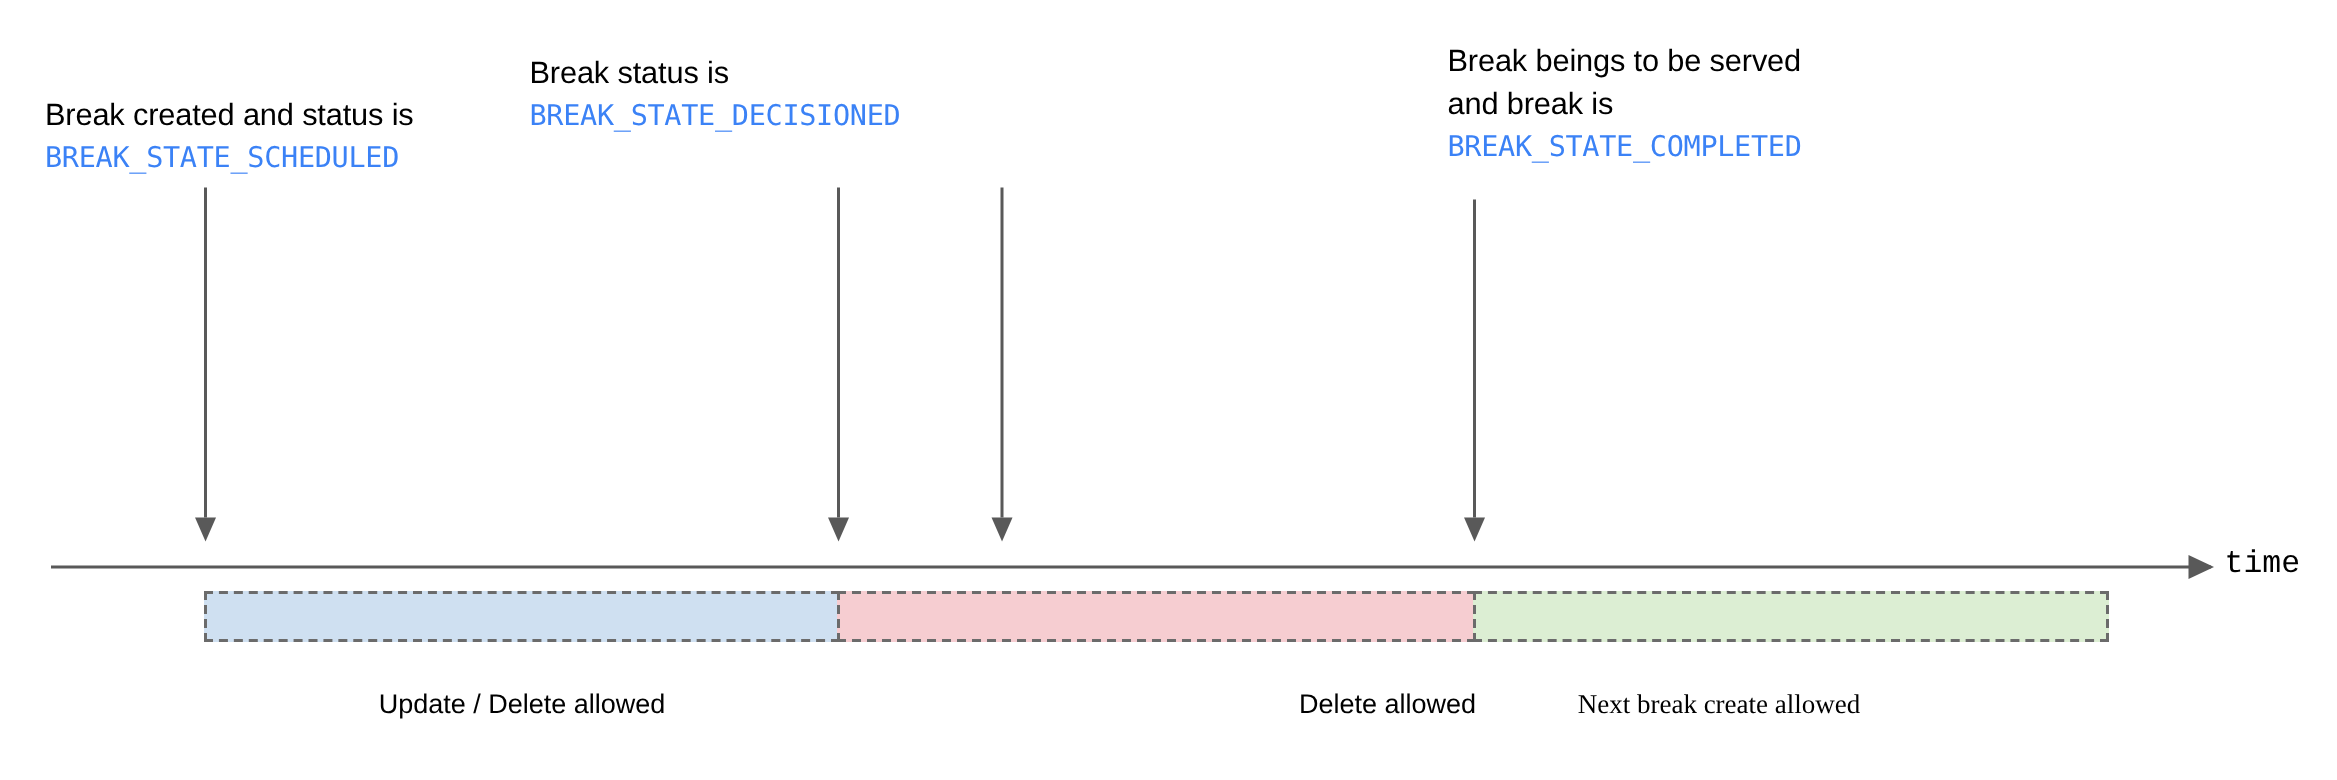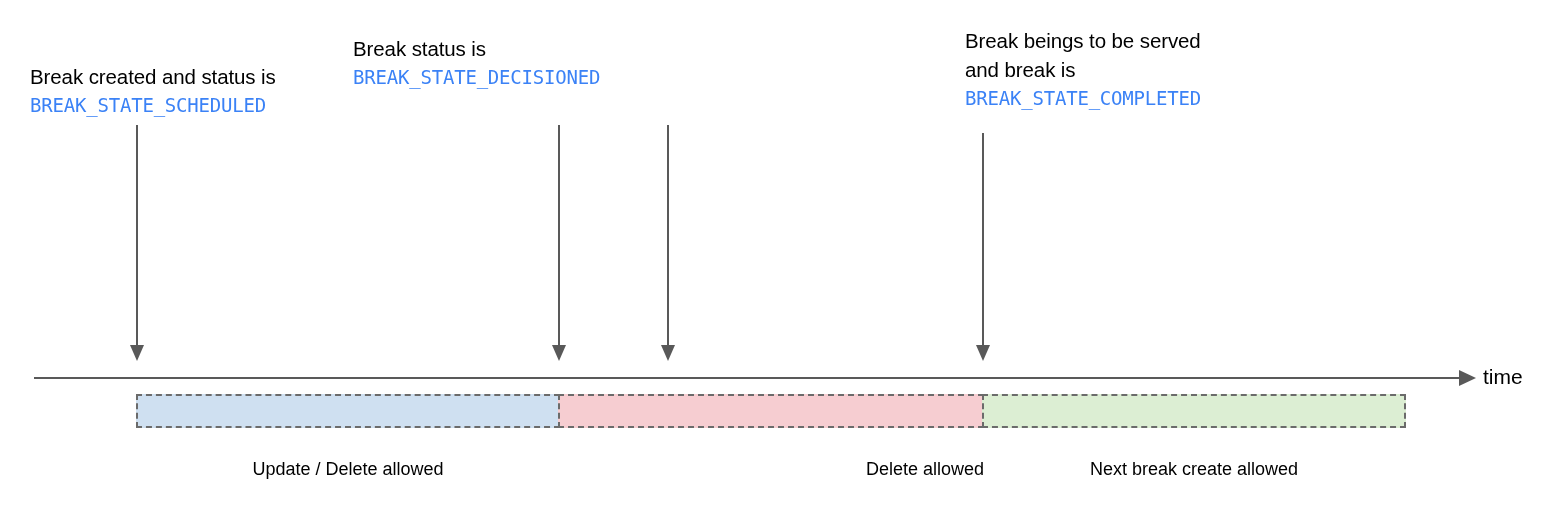--- a/index.html
+++ b/index.html
@@ -86,21 +86,21 @@
     width: 0;
     height: 0;
     border-top: 8px solid transparent;
     border-bottom: 8px solid transparent;
     border-left: 17px solid #595959;
   }
   #axis-label {
     position: absolute;
     left: 1483px;
     top: 365px;
-    font-family: Liberation Sans, sans-serif;
+    font-family: Liberation Mono, monospace;
     font-size: 21px;
     color: #000;
     white-space: nowrap;
   }
 
   
   .phase-bar {
     position: absolute;
     top: 394px;
     height: 34px;
@@ -116,21 +116,21 @@
     position: absolute;
     top: 459px;
     text-align: center;
     font-family: "Liberation Sans", sans-serif;
     font-size: 18px;
     color: #000;
     white-space: nowrap;
   }
   #cap-1 { left: 136px; width: 424px; }
   #cap-2 { left: 558px; width: 426px; text-align: right; }
-  #cap-3 { left: 982px; width: 424px; }
+  #cap-3 { left: 934px; width: 424px; font-family: Liberation Serif, serif; }
 </style>
 </head>
 <body>
 
 <div id="canvas">
 
   <div class="annotation" id="ann-1">
     <span class="prose">Break created and status is</span>
     <span class="code">BREAK_STATE_SCHEDULED</span>
   </div>

